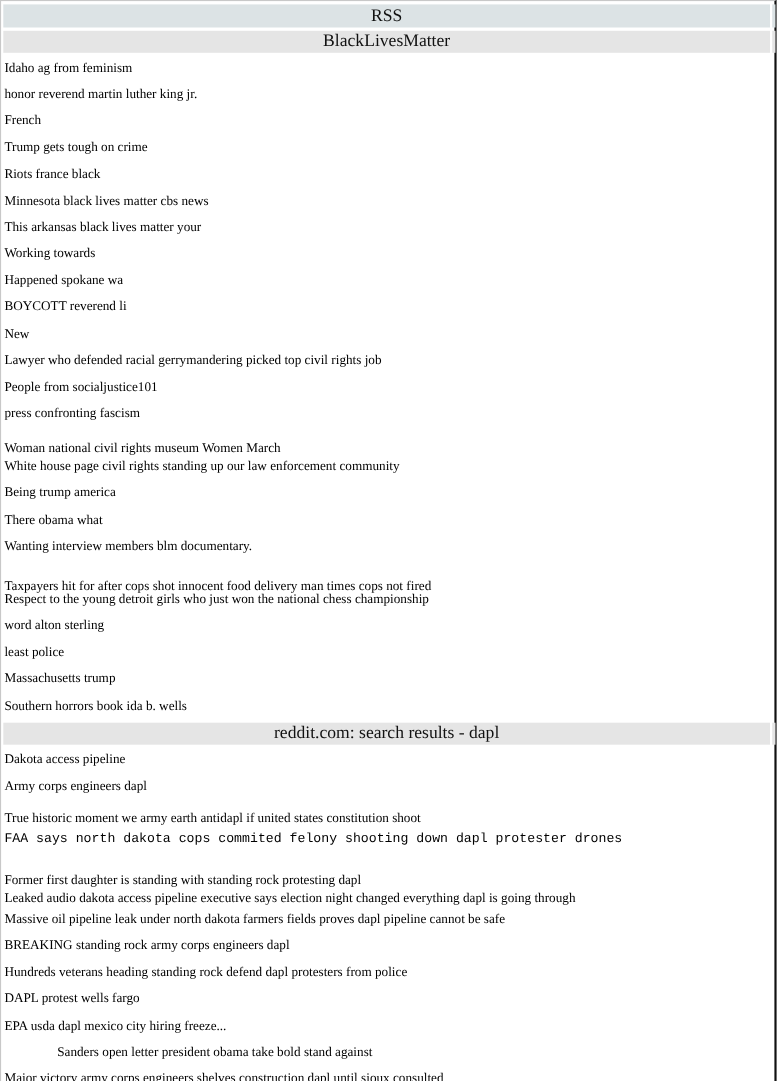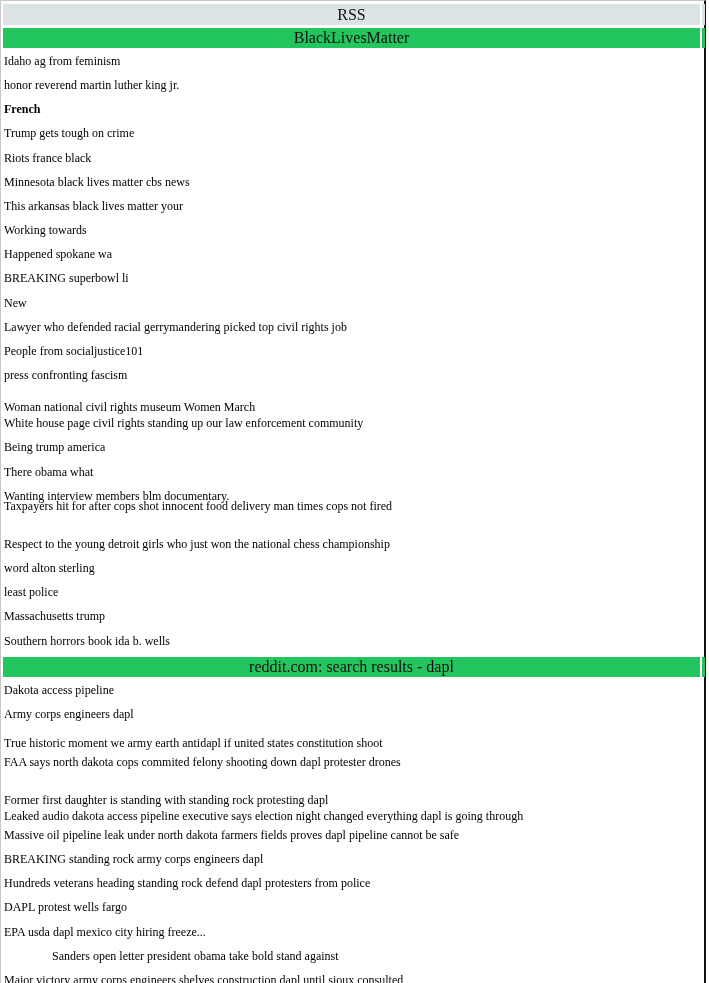--- a/index.html
+++ b/index.html
@@ -6,21 +6,21 @@
     body { width: 709px; height: 983px; overflow: hidden; position: relative; }
     .frame {
       position: absolute; left: 0; top: 0; width: 706px; height: 990px;
       border-top: 1px solid #c8c8c8; border-left: 1px solid #c8c8c8;
       border-right: 2px solid #111111; box-sizing: border-box;
     }
     .row { position: absolute; left: 3px; width: 704px; display: flex; }
     .cell-main { width: 697px; text-align: center; font-family: "Liberation Serif", serif; font-size: 16px; color: #111; }
     .cell-side { width: 3px; margin-left: 2px; }
     .rss .cell-main, .rss .cell-side { background: #dce3e5; }
-    .sec .cell-main, .sec .cell-side { background: #22c55e; }
+    .sec .cell-main, .sec .cell-side { background: #e5e5e5; }
     .rss { top: 4px; height: 21px; }
     .rss .cell-main { line-height: 21px; }
     .sec { height: 20px; }
     .sec .cell-main { line-height: 20px; }
     .item {
       position: absolute; left: 4px; font-family: "Liberation Serif", serif; font-size: 12px;
       color: #000000; white-space: nowrap; line-height: 20px; cursor: pointer;
     }
   </style>
 </head>
@@ -34,55 +34,55 @@
 </div>
 
 <div class="row sec" style="top:28px;">
   <div class="cell-main">BlackLivesMatter</div>
   <div class="cell-side"></div>
 </div>
 
 <div id="feed0">
     <a class="item" style="top: 51px;">Idaho ag from feminism</a>
     <a class="item" style="top: 75.15px;">honor reverend martin luther king jr.</a>
-    <a class="item" style="top: 99.3px; font-weight: bold;">French</a>
+    <a class="item" style="top: 99.3px;">French</a>
     <a class="item" style="top: 123.45px;">Trump gets tough on crime</a>
     <a class="item" style="top: 147.6px;">Riots france black</a>
     <a class="item" style="top: 171.75px;">Minnesota black lives matter cbs news</a>
     <a class="item" style="top: 195.9px; text-align: center;">This arkansas black lives matter your</a>
     <a class="item" style="top: 220.05px;">Working towards</a>
     <a class="item" style="top: 244.2px;">Happened spokane wa</a>
-    <a class="item" style="top: 268.35px;">BREAKING superbowl li</a>
+    <a class="item" style="top: 268.35px;">BOYCOTT reverend li</a>
     <a class="item" style="top: 292.5px;">New</a>
     <a class="item" style="top: 316.65px;">Lawyer who defended racial gerrymandering picked top civil rights job</a>
     <a class="item" style="top: 340.8px;">People from socialjustice101</a>
     <a class="item" style="top: 364.95px;">press confronting fascism</a>
     <a class="item" style="top: 397px;">Woman national civil rights museum Women March</a>
     <a class="item" style="top: 413.25px;">White house page civil rights standing up our law enforcement community</a>
     <a class="item" style="top: 437.4px;">Being trump america</a>
     <a class="item" style="top: 461.55px;">There obama what</a>
     <a class="item" style="top: 485.7px;">Wanting interview members blm documentary.</a>
-    <a class="item" style="top: 496px;">Taxpayers hit for after cops shot innocent food delivery man times cops not fired</a>
+    <a class="item" style="top: 522px;">Taxpayers hit for after cops shot innocent food delivery man times cops not fired</a>
     <a class="item" style="top: 534px;">Respect to the young detroit girls who just won the national chess championship</a>
     <a class="item" style="top: 558.15px;">word alton sterling</a>
     <a class="item" style="top: 582.3px;">least police</a>
     <a class="item" style="top: 606.45px;">Massachusetts trump</a>
     <a class="item" style="top: 630.6px;">Southern horrors book ida b. wells</a>
   </div>
 
 <div class="row sec" style="top:657px;">
   <div class="cell-main">reddit.com: search results - dapl</div>
   <div class="cell-side"></div>
 </div>
 
 <div id="feed1">
     <a class="item" style="top: 680px;">Dakota access pipeline</a>
     <a class="item" style="top: 704.15px;">Army corps engineers dapl</a>
     <a class="item" style="top: 733px;">True historic moment we army earth antidapl if united states constitution shoot</a>
-    <a class="item" style="top: 752.45px;">FAA says north dakota cops commited felony shooting down dapl protester drones</a>
+    <a class="item" style="top: 752.45px; font-family: Liberation Mono, monospace;">FAA says north dakota cops commited felony shooting down dapl protester drones</a>
     <a class="item" style="top: 790px;">Former first daughter is standing with standing rock protesting dapl</a>
     <a class="item" style="top: 806px; text-align: center;">Leaked audio dakota access pipeline executive says election night changed everything dapl is going through</a>
     <a class="item" style="top: 824.9px;">Massive oil pipeline leak under north dakota farmers fields proves dapl pipeline cannot be safe</a>
     <a class="item" style="top: 849.05px;">BREAKING standing rock army corps engineers dapl</a>
     <a class="item" style="top: 873.2px;">Hundreds veterans heading standing rock defend dapl protesters from police</a>
     <a class="item" style="top: 897.35px;">DAPL protest wells fargo</a>
     <a class="item" style="top: 921.5px;">EPA usda dapl mexico city hiring freeze...</a>
     <a class="item" style="top: 945.65px; margin-left: 48px;">Sanders open letter president obama take bold stand against</a>
     <a class="item" style="top: 969.8px;">Major victory army corps engineers shelves construction dapl until sioux consulted</a>
   </div>

